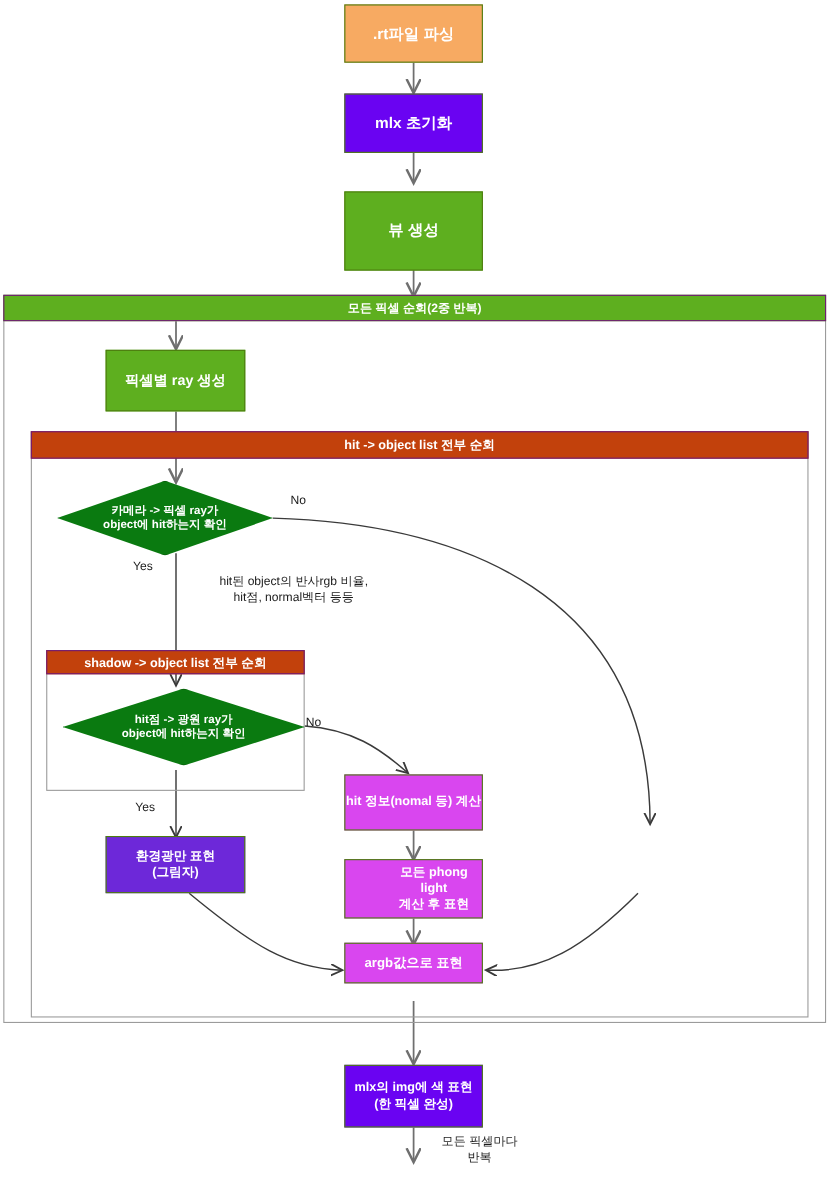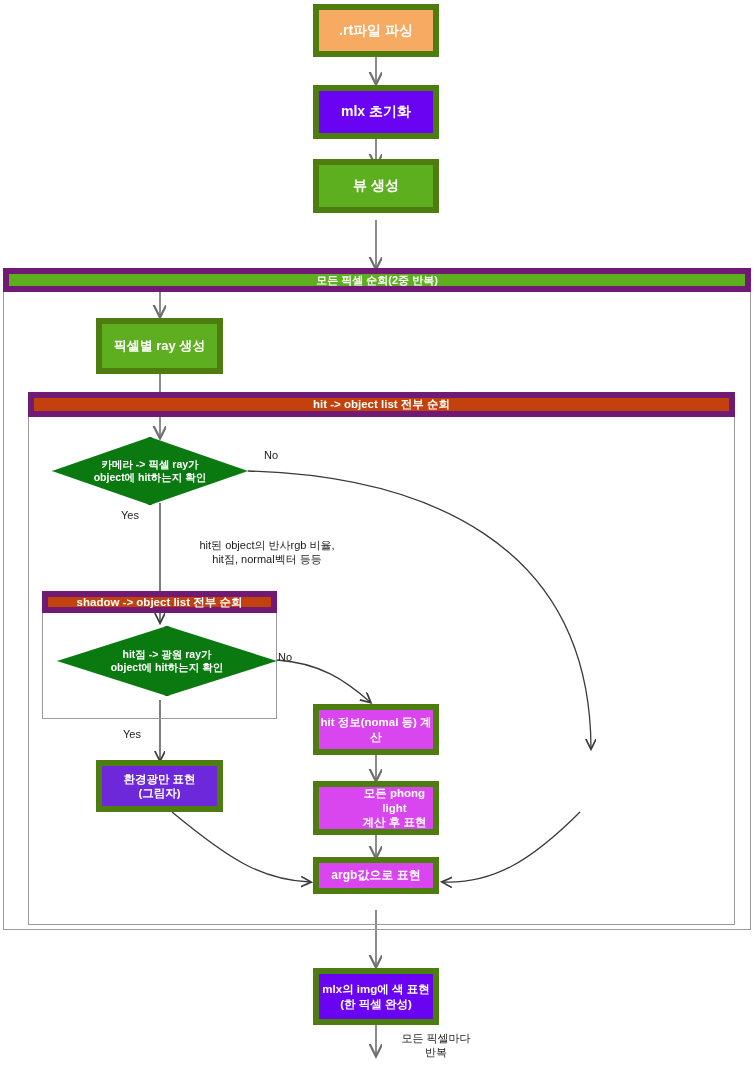--- a/index.html
+++ b/index.html
@@ -20,21 +20,21 @@
     display:flex;
     align-items:center;
     justify-content:center;
     text-align:center;
     font-weight:bold;
     color:#ffffff;
     line-height:1.25;
     white-space:pre-line;
   }
   
-  .box{ border:6px solid #4d7c0f; }
+  .box{ border:1px solid #4d7c0f; }
   .box.orange{ background:#f7aa62; color:#ffffff; }
   .box.purple{ background:#6a03f2; color:#ffffff; }
   .box.green{  background:#5eaf1f; color:#ffffff; }
   .box.blue{   background:#d946ef; color:#ffffff; }
   .box.ltblue{ background:#6d28d9; color:#ffffff; }
   .box.teal{   background:#139a92; color:#ffffff; }
 
   
   .loop{
     position:absolute;
@@ -43,21 +43,21 @@
     background:transparent;
   }
   .loop-hdr{
     position:absolute;
     box-sizing:border-box;
     display:flex;
     align-items:center;
     justify-content:center;
     color:#ffffff;
     font-weight:bold;
-    border:6px solid #701a75;
+    border:1px solid #701a75;
   }
   .loop-hdr.lime{ background:#5eaf1f; }
   .loop-hdr.dark{ background:#c2410c; }
 
   
   .diamond{
     position:absolute;
     display:flex;
     align-items:center;
     justify-content:center;
@@ -150,21 +150,21 @@
   <div class="loop" style="left:28px; top:392px; width:707px; height:533px;"></div>
   <div class="loop-hdr dark" style="left:28px; top:392px; width:707px; height:25px; font-size:11.5px;">hit -&gt; object list 전부 순회</div>
 
   <div class="loop" style="left:42px; top:591px; width:235px; height:128px;"></div>
   <div class="loop-hdr dark" style="left:42px; top:591px; width:235px; height:22px; font-size:11.5px;">shadow -&gt; object list  전부 순회</div>
 
   <div class="node box orange" style="left:313px; top:4px; width:126px; height:53px; font-size:14px;">.rt파일 파싱</div>
 
   <div class="node box purple" style="left:313px; top:85px; width:126px; height:54px; font-size:14px;">mlx 초기화</div>
 
-  <div class="node box green" style="left:313px; top:159px; width:126px; height:54px; font-size:14px;">뷰 생성</div>
+  <div class="node box green" style="left:313px; top:174px; width:126px; height:72px; font-size:14px;">뷰 생성</div>
 
   <div class="node box green" style="left:96px; top:318px; width:127px; height:56px; font-size:13px;">픽셀별 ray 생성</div>
 
   <div class="diamond" style="left:52px; top:437px; width:196px; height:68px;">
     <span class="dshape"></span>
     <span class="dlabel" style="font-size:10.5px;">카메라 -&gt; 픽셀 ray가
 object에 hit하는지 확인</span>
   </div>
 
   <div class="diamond" style="left:57px; top:626px; width:220px; height:70px;">
@@ -184,21 +184,21 @@
 
   <div class="node box blue" style="left:313px; top:857px; width:126px; height:37px; font-size:12px;">argb값으로 표현</div>
 
   <div class="node box purple" style="left:313px; top:968px; width:126px; height:57px; font-size:11.5px;">mlx의 img에 색 표현
 (한 픽셀 완성)</div>
 
   <div class="lbl small" style="left:264px; top:448px; width:30px;">No</div>
 
   <div class="lbl small" style="left:121px; top:508px; width:32px;">Yes</div>
 
-  <div class="lbl small" style="left:167px; top:538px; width:200px; text-align:center;">hit된 object의 반사rgb 비율,
+  <div class="lbl small" style="left:167px; top:522px; width:200px; text-align:center;">hit된 object의 반사rgb 비율,
 hit점, normal벡터 등등</div>
 
   <div class="lbl small" style="left:278px; top:650px; width:30px;">No</div>
 
   <div class="lbl small" style="left:123px; top:727px; width:32px;">Yes</div>
 
   <div class="lbl small" style="left:381px; top:1031px; width:110px; text-align:center;">모든 픽셀마다
 반복</div>
 
 </div>

